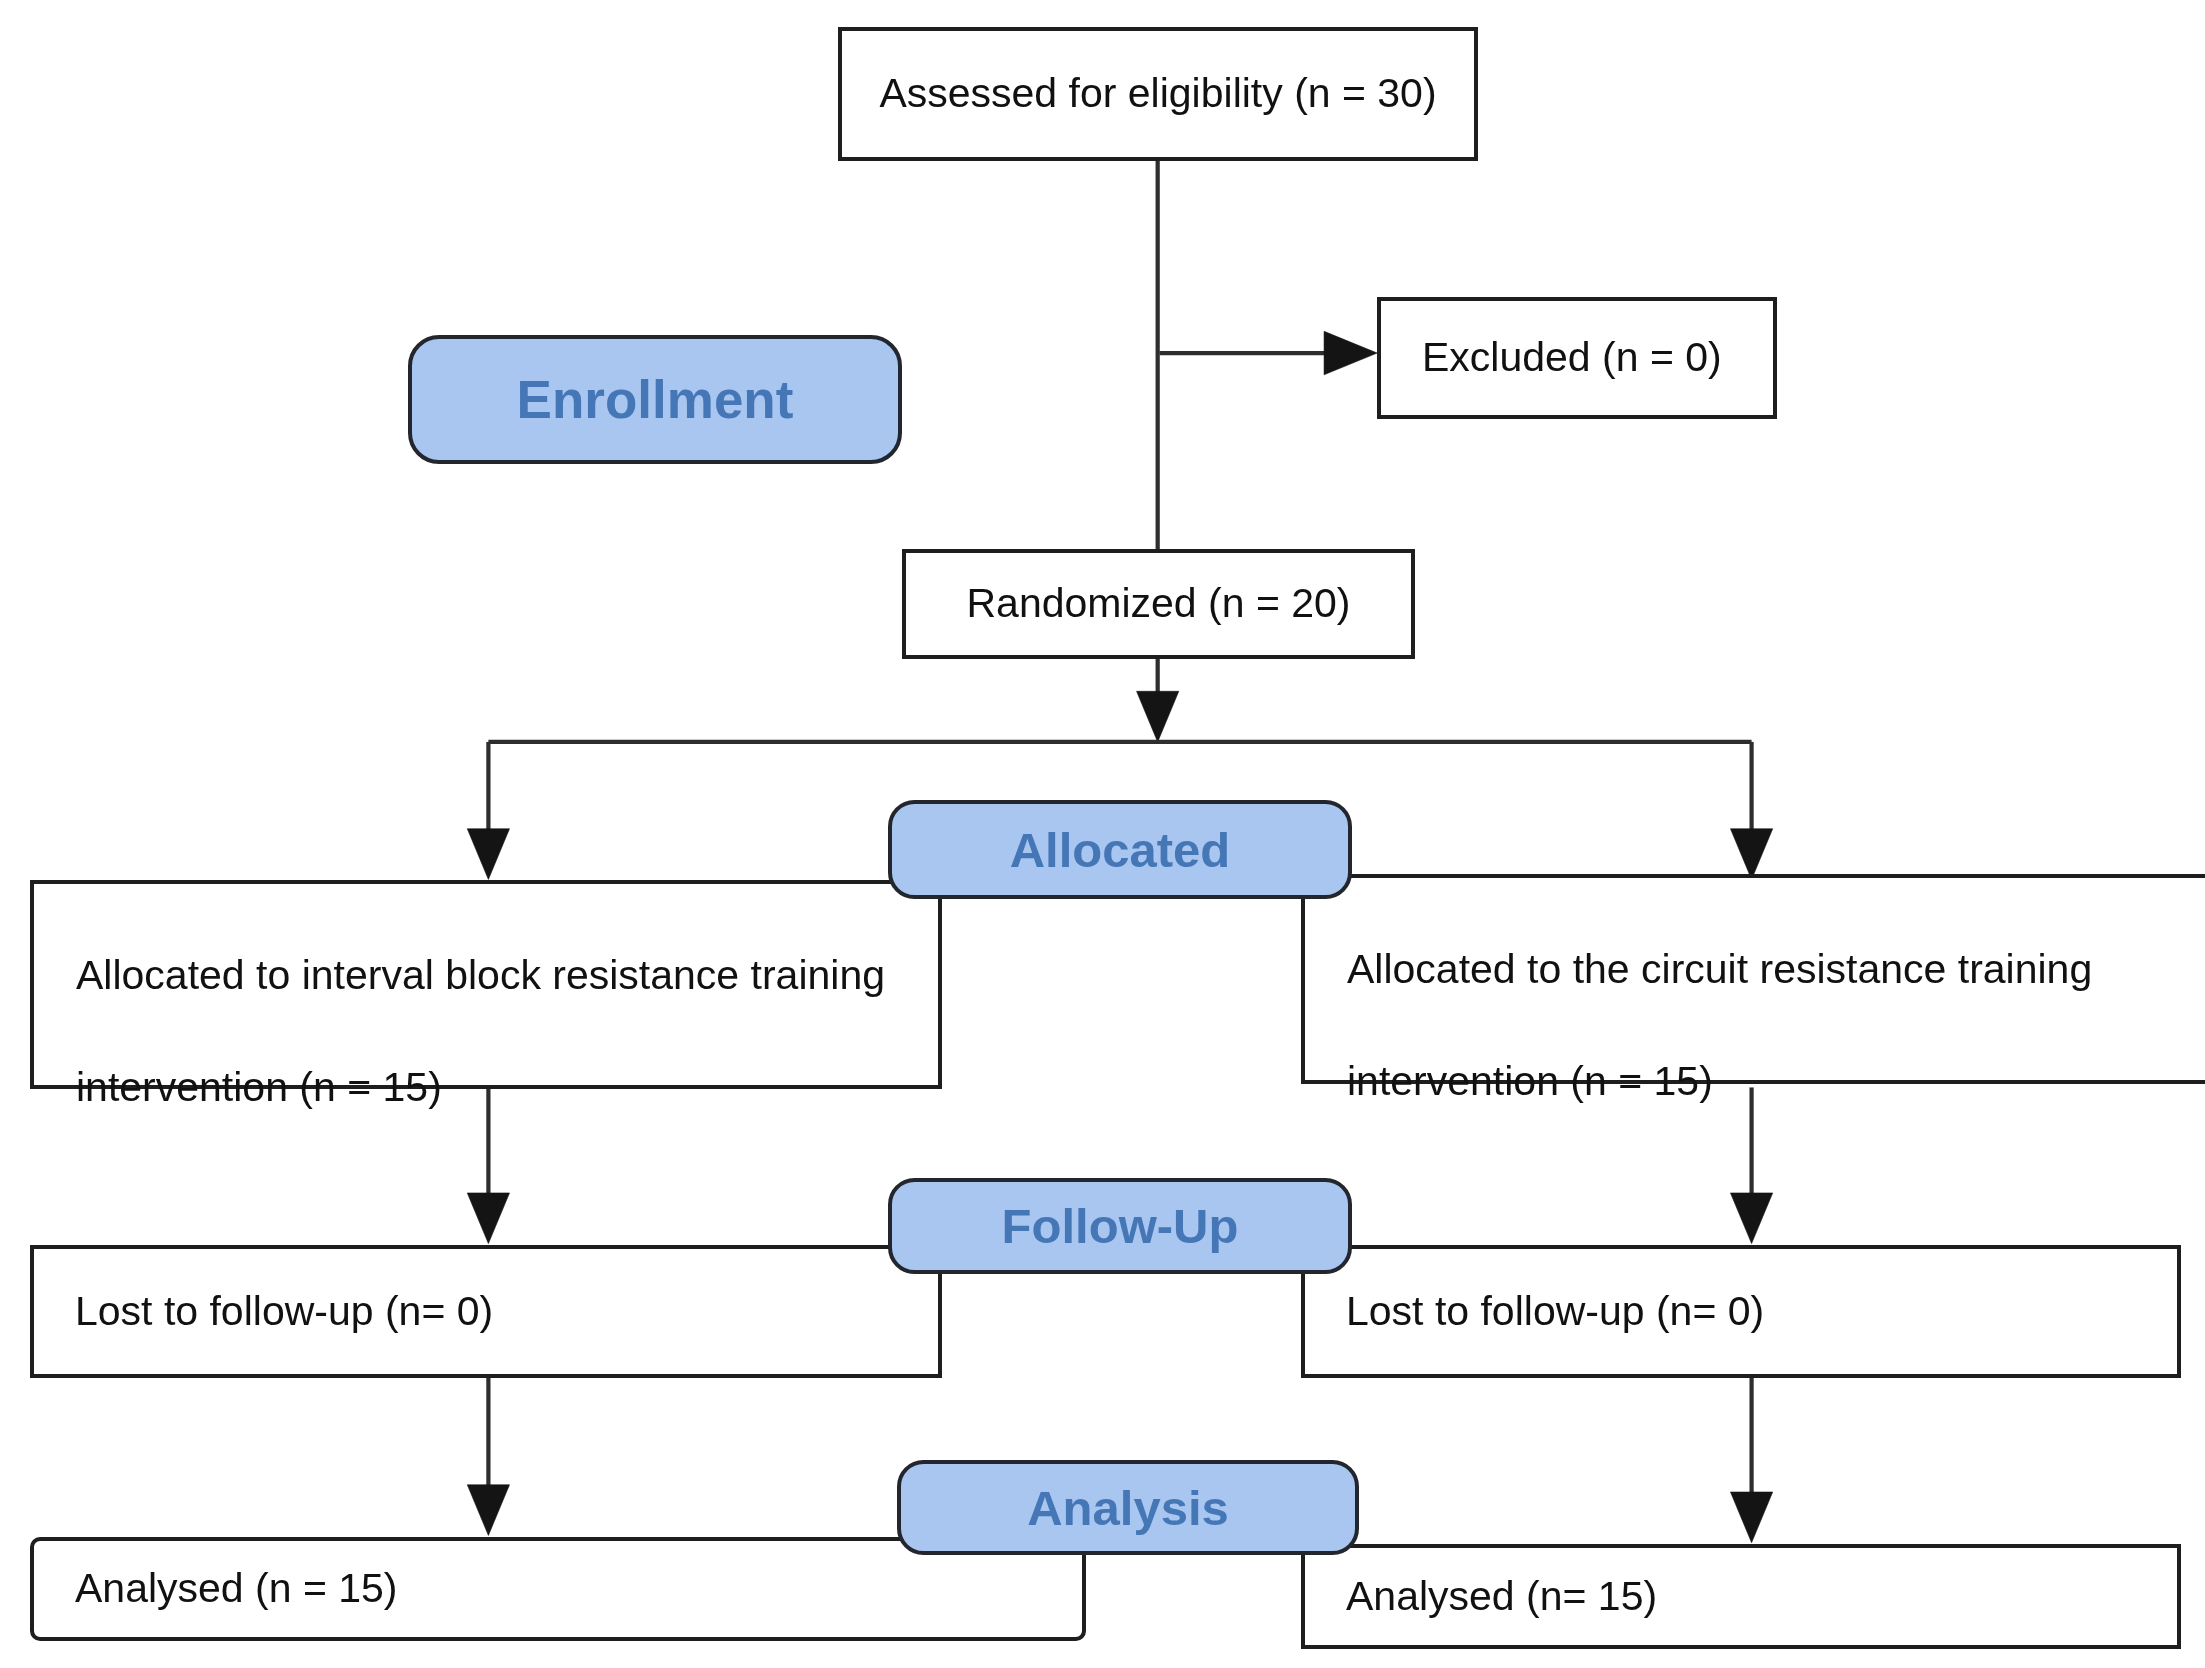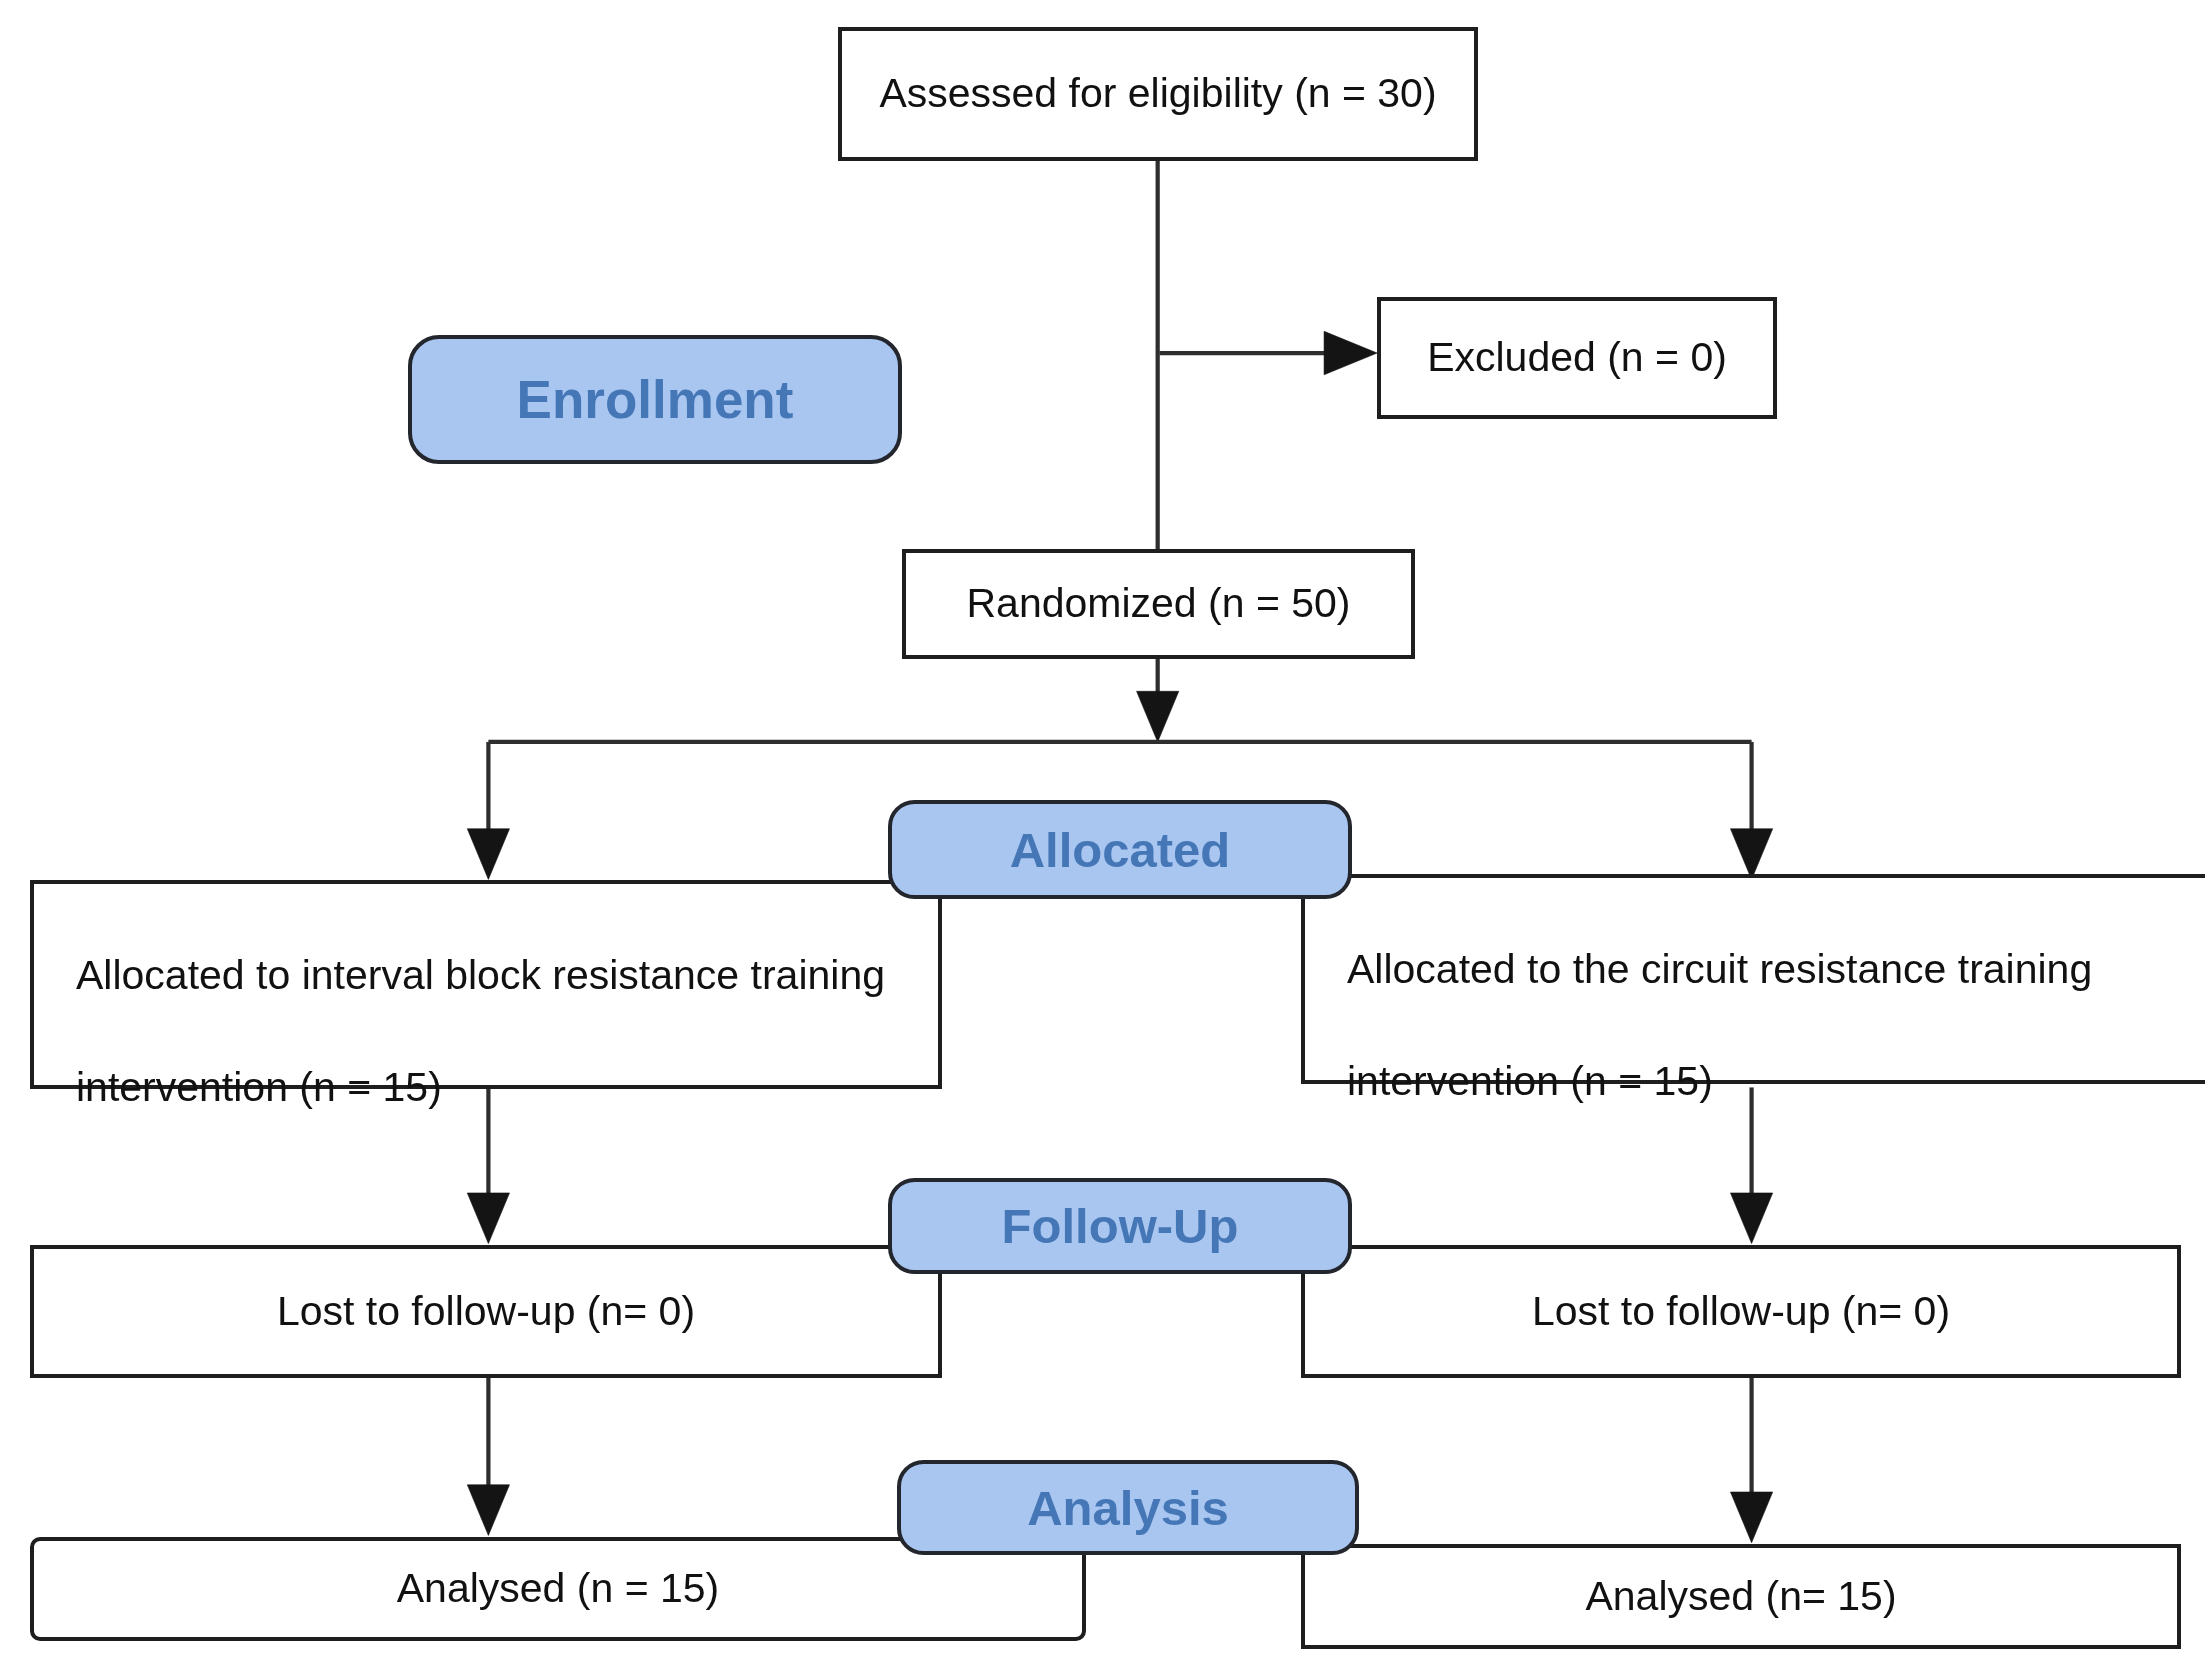--- a/index.html
+++ b/index.html
@@ -27,21 +27,21 @@
   .box{
     position:absolute;z-index:2;box-sizing:border-box;
     background:var(--box-fill);
     border:4.2px solid var(--box-border);
     color:var(--box-text);
     font-size:41px;line-height:1.25;
     display:flex;align-items:center;
     white-space:nowrap;
   }
   .box.center{justify-content:center;}
-  .box.padleft{justify-content:center;}
+  .box.padleft{padding-left:41px;}
   .box.toptext{align-items:flex-start;padding:35px 0 0 42px;display:block;}
   .box .wrapline{white-space:nowrap;line-height:112px;}
   .stage{
     position:absolute;z-index:3;box-sizing:border-box;
     background:var(--label-fill);
     border:4.2px solid var(--label-border);
     color:var(--label-text);
     font-weight:bold;font-size:49px;
     display:flex;align-items:center;justify-content:center;
     border-radius:26.5px;
@@ -84,21 +84,21 @@
 
   <div class="box center" style="left:838px;top:27px;width:640px;height:134px;">
     <span>Assessed for eligibility (n = 30)</span>
   </div>
 
   <div class="box padleft" style="left:1377px;top:297px;width:400px;height:122px;">
     <span>Excluded (n = 0)</span>
   </div>
 
   <div class="box center" style="left:902px;top:549px;width:513px;height:110px;">
-    <span>Randomized (n = 50)</span>
+    <span>Randomized (n = 20)</span>
   </div>
 
   <div class="box toptext" style="left:30px;top:880px;width:912px;height:209px;">
     <div class="wrapline">Allocated to interval block resistance training</div>
     <div class="wrapline">intervention (n = 15)</div>
   </div>
 
   <div class="box toptext" style="left:1301px;top:874px;width:1016px;height:210px;">
     <div class="wrapline">Allocated to the circuit resistance training</div>
     <div class="wrapline">intervention (n = 15)</div>

